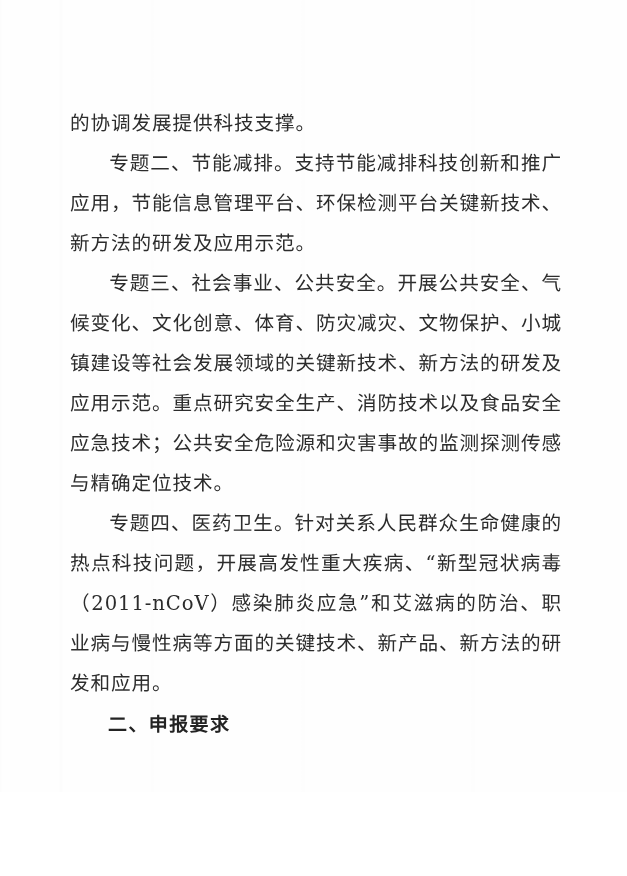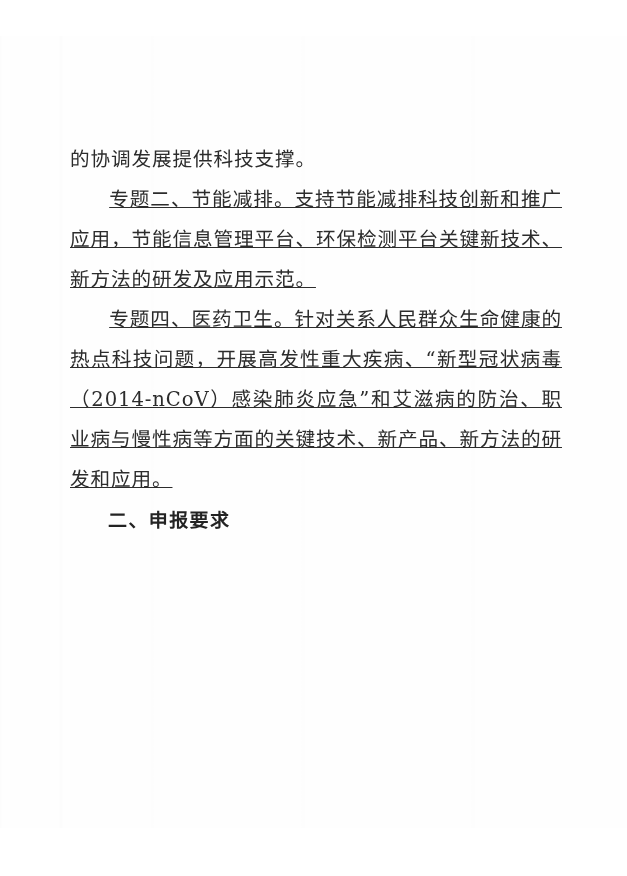--- a/index.html
+++ b/index.html
@@ -14,21 +14,20 @@
   }
 
   
   #page {
     position: relative;
     width: 627px;
     height: 792px;
     background: #fefefe;
     overflow: hidden;
     box-sizing: border-box;
-    margin-top: 36px;
   }
 
   
   #scan-artifacts {
     position: absolute;
     inset: 0;
     pointer-events: none;
     background:
       linear-gradient(90deg,
         rgba(0,0,0,0.012) 0px, rgba(0,0,0,0.0) 3px,
@@ -59,21 +58,20 @@
     letter-spacing: 0.9px;
     text-align: justify;
     text-justify: inter-character;
     text-align-last: left;
     font-weight: 400;
     -webkit-font-smoothing: antialiased;
   }
 
   .para.indent {
     text-indent: 2em;
-    text-decoration: underline;
   }
 
   
   .heading {
     margin: 0;
     color: #232323;
     font-family: "DejaVu Sans", "Liberation Sans", sans-serif;
     font-size: 19px;
     line-height: 40px;
     letter-spacing: 1.4px;
@@ -99,22 +97,23 @@
 <div id="page">
 
   <div id="scan-artifacts"></div>
 
   <div id="text-body">
 
     <p class="para">的协调发展提供科技支撑。</p>
 
     <p class="para indent">专题二、节能减排。支持节能减排科技创新和推广应用，节能信息管理平台、环保检测平台关键新技术、新方法的研发及应用示范。</p>
 
+    <p class="para indent">专题三、社会事业、公共安全。开展公共安全、气候变化、文化创意、体育、防灾减灾、文物保护、小城镇建设等社会发展领域的关键新技术、新方法的研发及应用示范。重点研究安全生产、消防技术以及食品安全应急技术；公共安全危险源和灾害事故的监测探测传感与精确定位技术。</p>
 
-    <p class="para indent">专题四、医药卫生。针对关系人民群众生命健康的热点科技问题，开展高发性重大疾病、“新型冠状病毒（2014-nCoV）感染肺炎应急”和艾滋病的防治、职业病与慢性病等方面的关键技术、新产品、新方法的研发和应用。</p>
+    <p class="para indent">专题四、医药卫生。针对关系人民群众生命健康的热点科技问题，开展高发性重大疾病、“新型冠状病毒（2011-nCoV）感染肺炎应急”和艾滋病的防治、职业病与慢性病等方面的关键技术、新产品、新方法的研发和应用。</p>
 
 
     <p class="heading">二、申报要求</p>
 
   </div>
 
   <div id="page-footer">- 2 -</div>
 
 </div>
 

